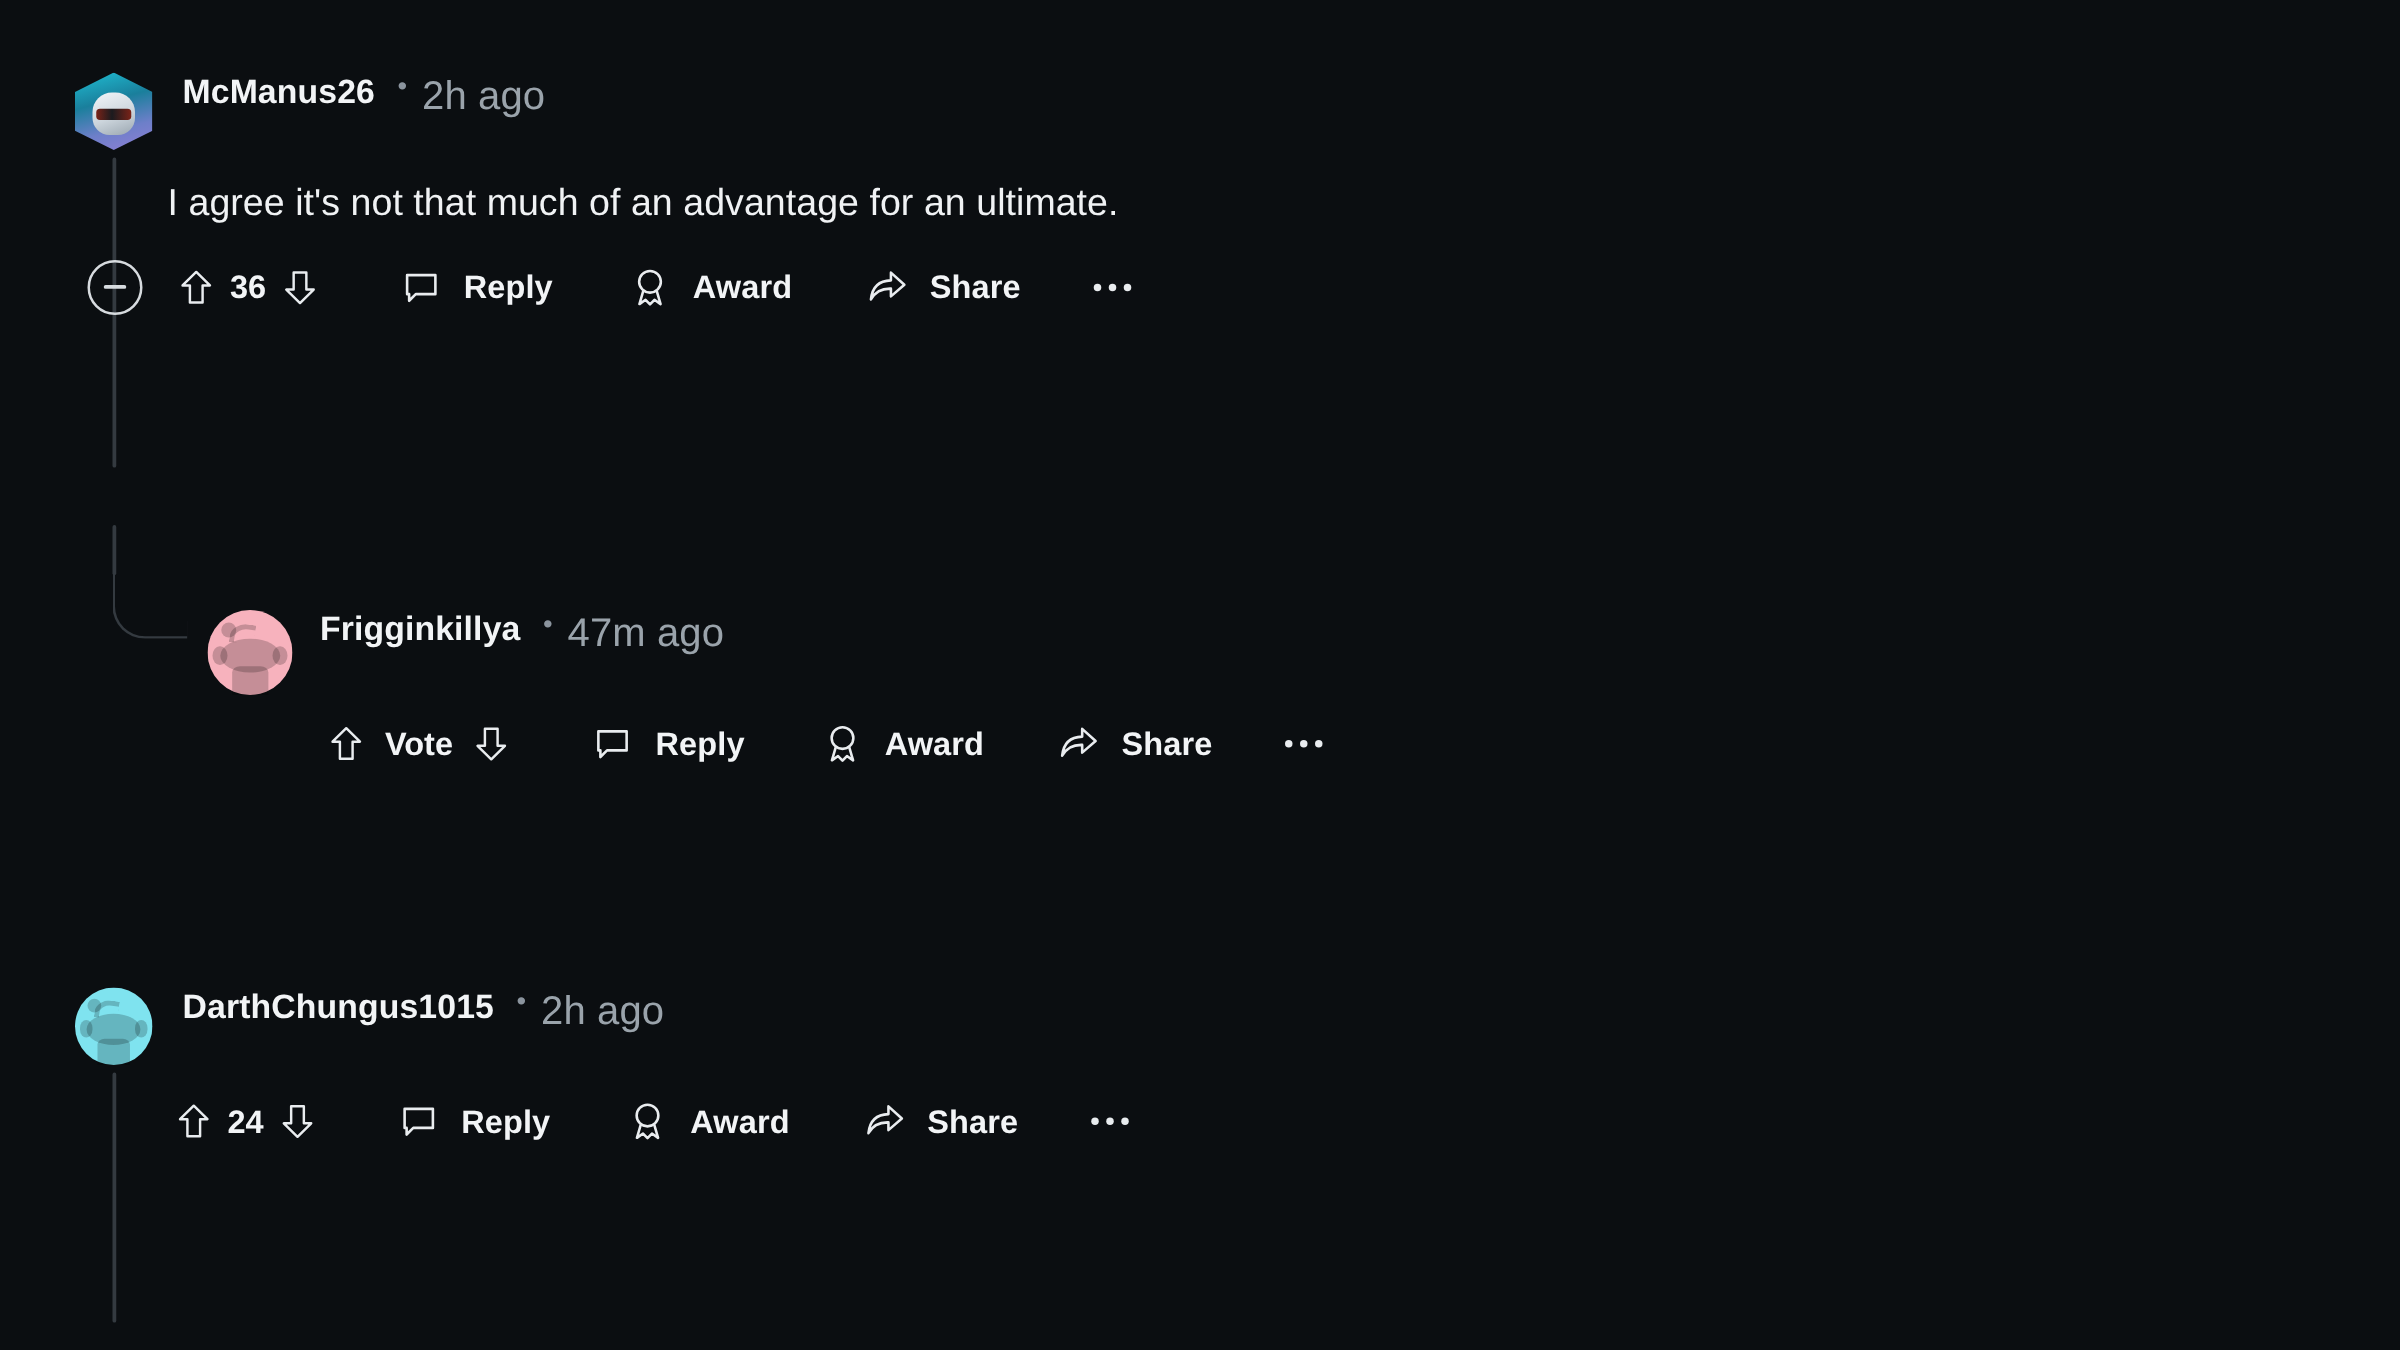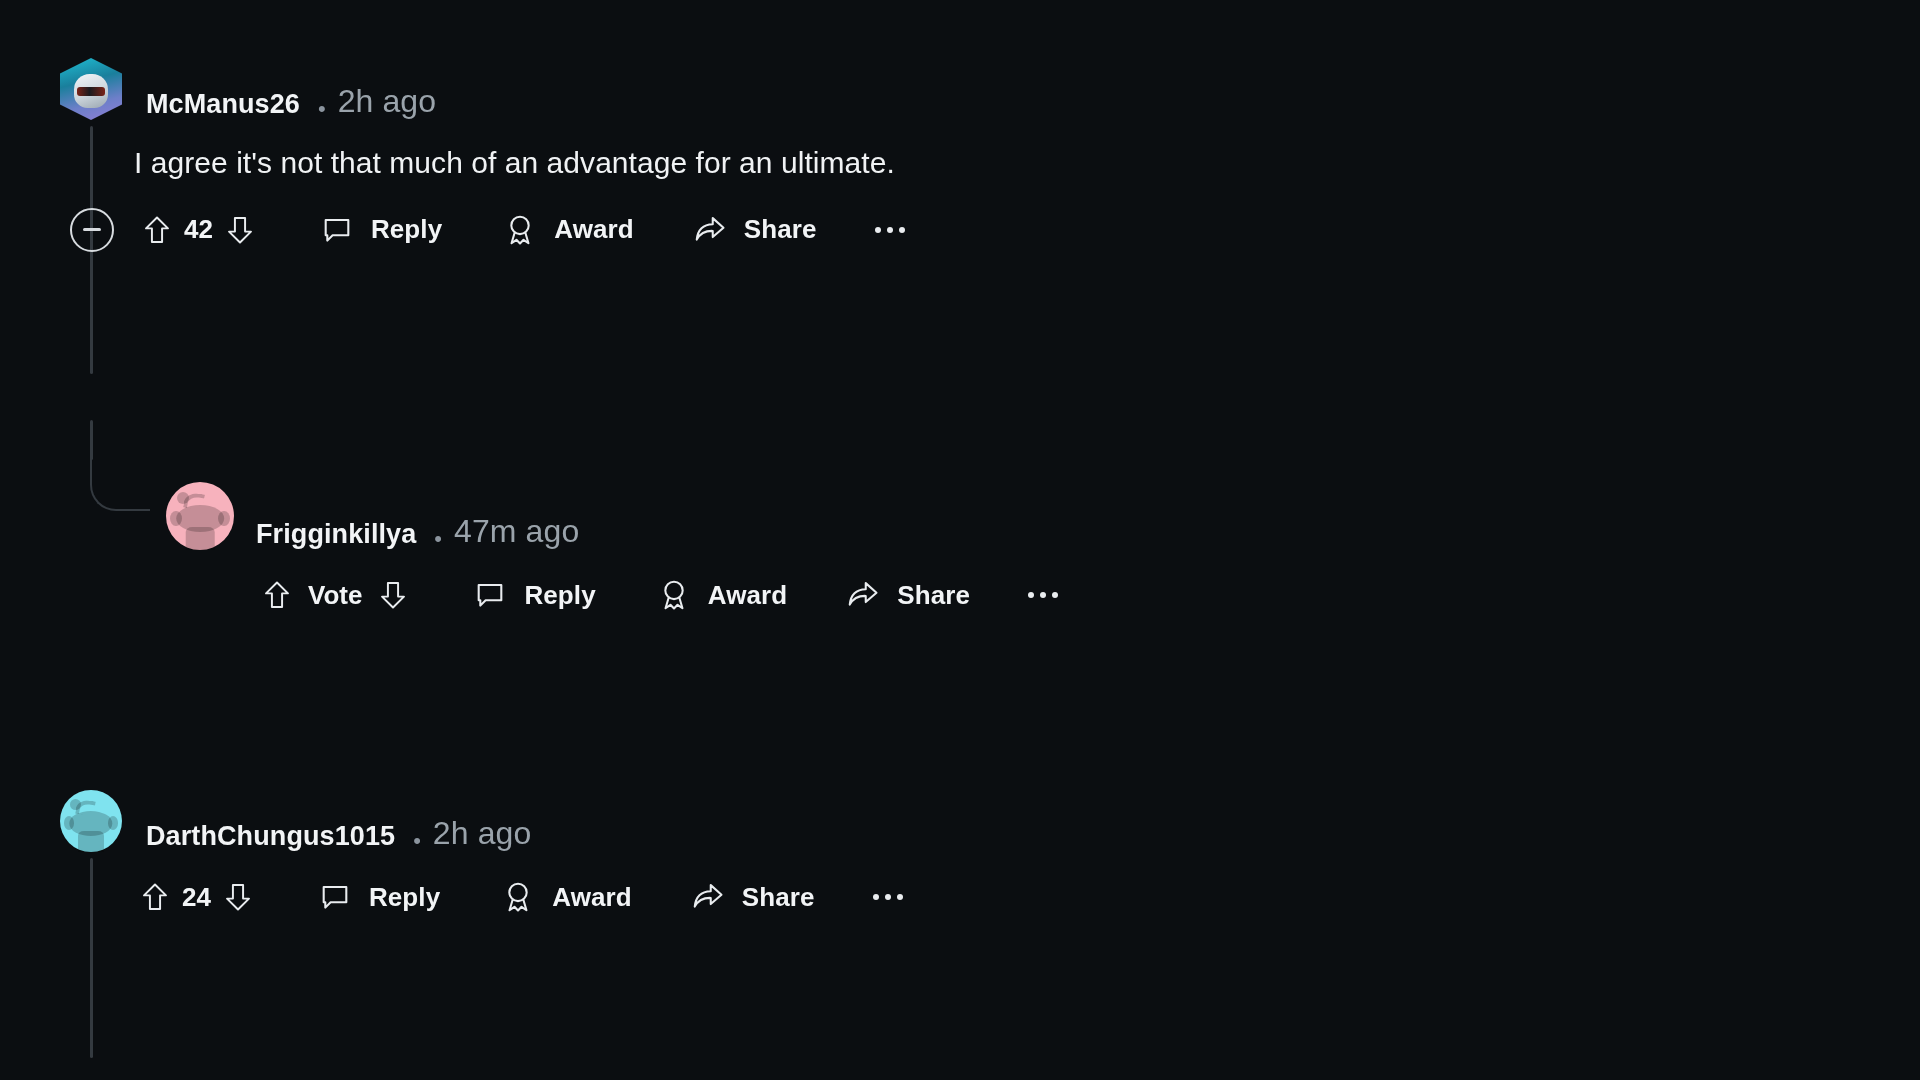--- a/index.html
+++ b/index.html
@@ -29,21 +29,21 @@
     position: absolute;
   }
 
   .c-top      { left: 60px;  top: 58px;  width: 1840px; }
   .c-nested   { left: 166px; top: 488px; width: 1750px; }
   .c-third    { left: 60px;  top: 790px; width: 1840px; }
 
   
   .chead {
     display: flex;
-    align-items: flex-end;
+    align-items: flex-start;
     height: 62px;
   }
 
   .avatar {
     width: 62px;
     height: 62px;
     flex: 0 0 62px;
     position: relative;
     overflow: hidden;
   }
@@ -329,21 +329,21 @@
       <div class="collapse-btn">
         <div class="bar"></div>
       </div>
 
       <div class="votegroup">
         <div class="vote-arrow">
           <svg width="28" height="30" viewBox="0 0 24 26" fill="none" stroke="#e9ecef" stroke-width="1.7" stroke-linejoin="round">
             <path d="M12 2.2 L21.5 11.6 H16.4 V23.4 H7.6 V11.6 H2.5 Z"></path>
           </svg>
         </div>
-        <span class="score">42</span>
+        <span class="score">36</span>
         <div class="vote-arrow">
           <svg width="28" height="30" viewBox="0 0 24 26" fill="none" stroke="#e9ecef" stroke-width="1.7" stroke-linejoin="round">
             <path d="M12 23.8 L2.5 14.4 H7.6 V2.6 H16.4 V14.4 H21.5 Z"></path>
           </svg>
         </div>
       </div>
 
       <div class="act gap-reply">
         <span class="act-icon">
           <svg width="30" height="30" viewBox="0 0 26 26" fill="none" stroke="#e9ecef" stroke-width="1.8" stroke-linejoin="round">

